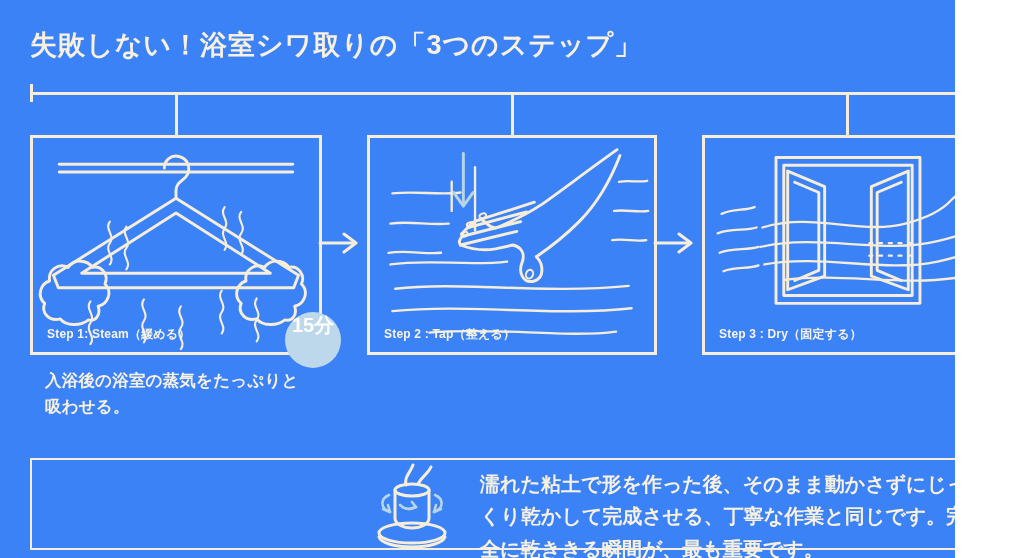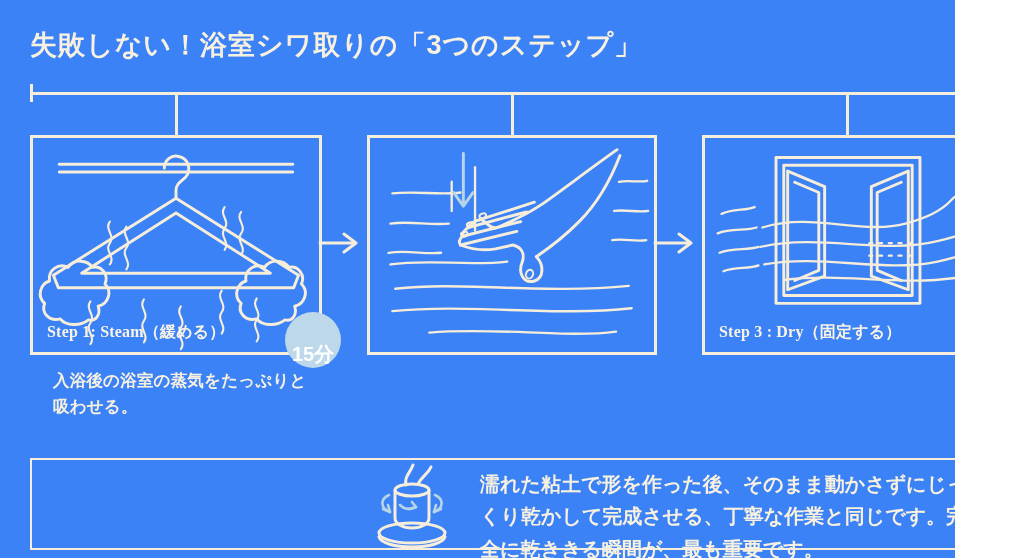--- a/index.html
+++ b/index.html
@@ -17,34 +17,33 @@
     font-size:27px;letter-spacing:1px;white-space:nowrap;
   }
   .bline{position:absolute;background:#F6EDDA;}
   .panel{
     position:absolute;top:135px;width:292px;height:220px;
     border:3px solid #F6EDDA;box-sizing:border-box;
   }
   .panel svg.illus{position:absolute;left:0;top:0;}
   .step-label{
     position:absolute;left:14px;bottom:9px;
-    font-size:16px;letter-spacing:0.2px;white-space:nowrap;
+    font-size:12px;letter-spacing:0.2px;white-space:nowrap;
     color:#FAF4E6;
-    font-family:Liberation Serif, serif;
   }
   .badge{
     position:absolute;left:252px;top:174px;width:56px;height:56px;
     background:#BCD8EA;border-radius:50%;
-    display:flex;align-items:flex-end;justify-content:center;
+    display:flex;align-items:flex-start;justify-content:center;
     color:#FFFFFF;font-size:20px;
   }
   .gap-arrow{position:absolute;top:232px;}
   .desc{
     position:absolute;top:367px;
-    font-size:16.5px;line-height:1.58;letter-spacing:0.2px;margin-left:8px;
+    font-size:16.5px;line-height:1.58;letter-spacing:0.2px;
   }
   .callout{
     position:absolute;left:30px;top:458px;width:965px;height:92px;
     border:2.5px solid #F6EDDA;box-sizing:border-box;
   }
   .callout-label{
     position:absolute;left:20px;top:50%;transform:translateY(-50%);
     font-size:22px;white-space:nowrap;
   }
   .callout-icon{position:absolute;left:336px;top:2px;}
@@ -136,20 +135,21 @@
         <path d="M156,126 C150,140 158,150 168,147 C178,144 178,130 170,122"></path>
         <path d="M170,122 C185,112 200,100 214,86 C232,68 246,44 256,18"></path>
       </g>
       <g stroke="#F6EDDA" stroke-width="2" fill="none">
         <ellipse cx="115" cy="80" rx="3.5" ry="2.4" transform="rotate(-18 115 80)"></ellipse>
         <ellipse cx="102" cy="89" rx="3.5" ry="2.4" transform="rotate(-18 102 89)"></ellipse>
         <ellipse cx="96" cy="99" rx="3.5" ry="2.4" transform="rotate(-14 96 99)"></ellipse>
         <ellipse cx="163" cy="140" rx="3.6" ry="4.6" transform="rotate(20 163 140)"></ellipse>
       </g>
     </svg>
+    <div class="step-label">Step 2 : Tap（整える）</div>
   </div>
 
   <svg class="gap-arrow" style="left:653px" width="48" height="22" viewBox="0 0 48 22">
     <g stroke="#F6EDDA" stroke-width="3" fill="none" stroke-linecap="round" stroke-linejoin="round">
       <path d="M2,11 H36"></path>
         <path d="M26,2 L38,11 L26,20"></path>
     </g>
   </svg>
 
   <div class="panel" style="left:702px;width:291px">

